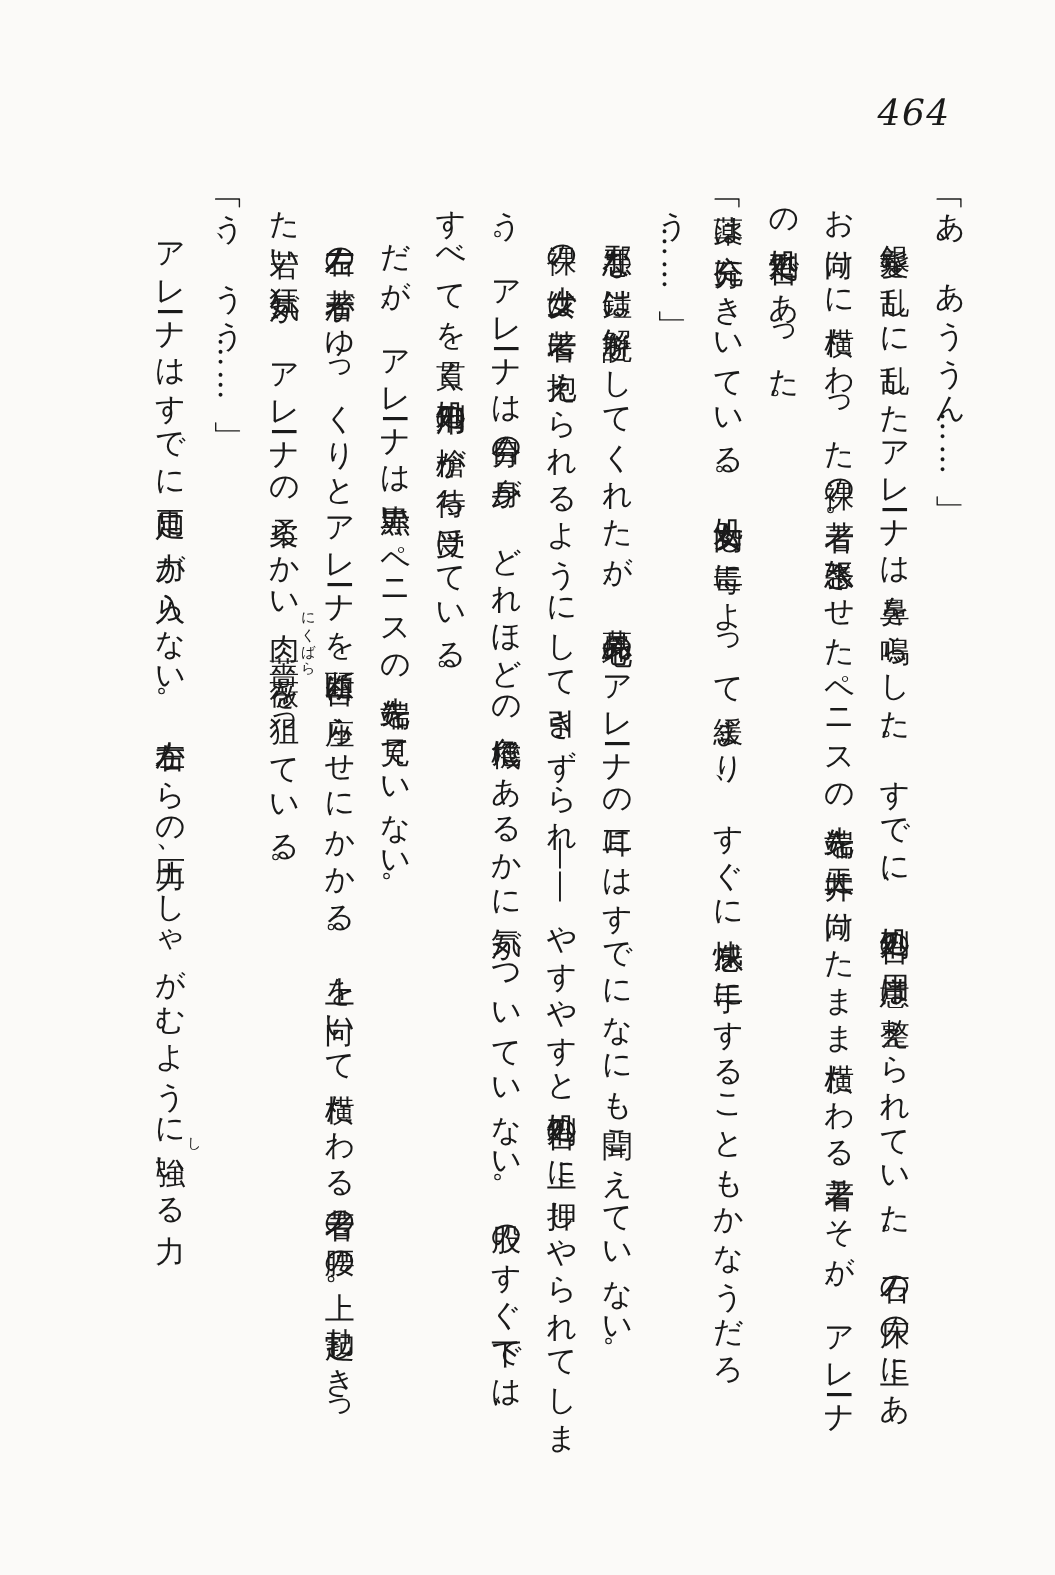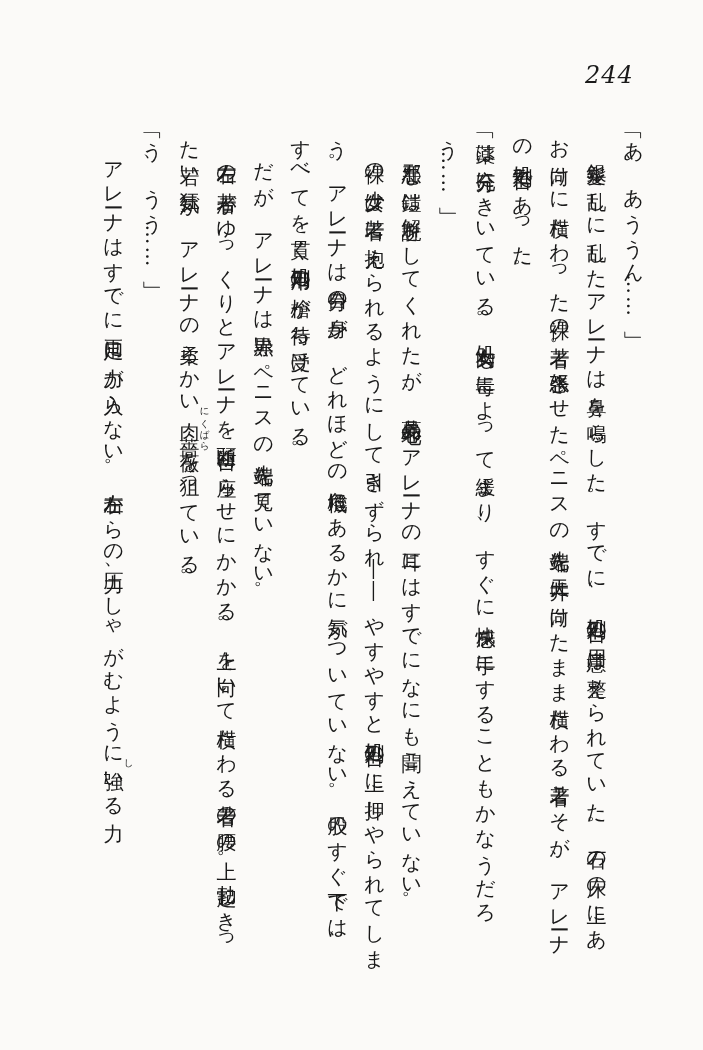--- a/index.html
+++ b/index.html
@@ -46,21 +46,21 @@
   }
   ruby rt {
     font-size: 9.5px;
     letter-spacing: 0;
   }
 </style>
 </head>
 <body>
 
 <div class="page" style="background: rgb(251, 250, 248); color: rgb(26, 26, 26);">
-  <div class="page-number">244</div>
+  <div class="page-number">464</div>
   <div class="text-block">
       <p class="para dialogue">「あ、あううん……」</p>
       <p class="para narrative">銀髪を乱しに乱したアレーナは鼻を鳴らした。すでに、処刑台の用意は整えられていた。石の床の上にあお向けに横たわった裸の若者。怒張させたペニスの先端を天井に向けたまま横たわる若者こそが、アレーナの処刑台であった。</p>
       <p class="para dialogue">「薬は充分にきいている。処女肉も毒によって緩まり、すぐに快感を手にすることもかなうだろう……」</p>
       <p class="para narrative">邪悪な鎧は解説をしてくれたが、夢見心地のアレーナの耳にはすでになにも聞こえていない。</p>
       <p class="para narrative">裸の少女は若者に抱えられるようにして引きずられ――やすやすと処刑台の上に押しやられてしまう。アレーナは自分の身が、どれほどの危機にあるかに気がついていない。股のすぐ下では、すべてを貫く処刑用の槍が待ち受けている。</p>
       <p class="para narrative">だが、アレーナは赤黒いペニスの先端を見ていない。</p>
       <p class="para narrative">左右の若者がゆっくりとアレーナを断頭台に座らせにかかる。上を向いて横たわる若者の腰の上。勃起しきった若い狂気が、アレーナの柔らかい<ruby>肉薔薇<rt>にくばら</rt></ruby>を狙っている。</p>
       <p class="para dialogue">「う、うう……」</p>
       <p class="para narrative">アレーナはすでに両足に力が入らない。左右からの圧力、しゃがむように<ruby>強<rt>し</rt></ruby>いる力</p>

